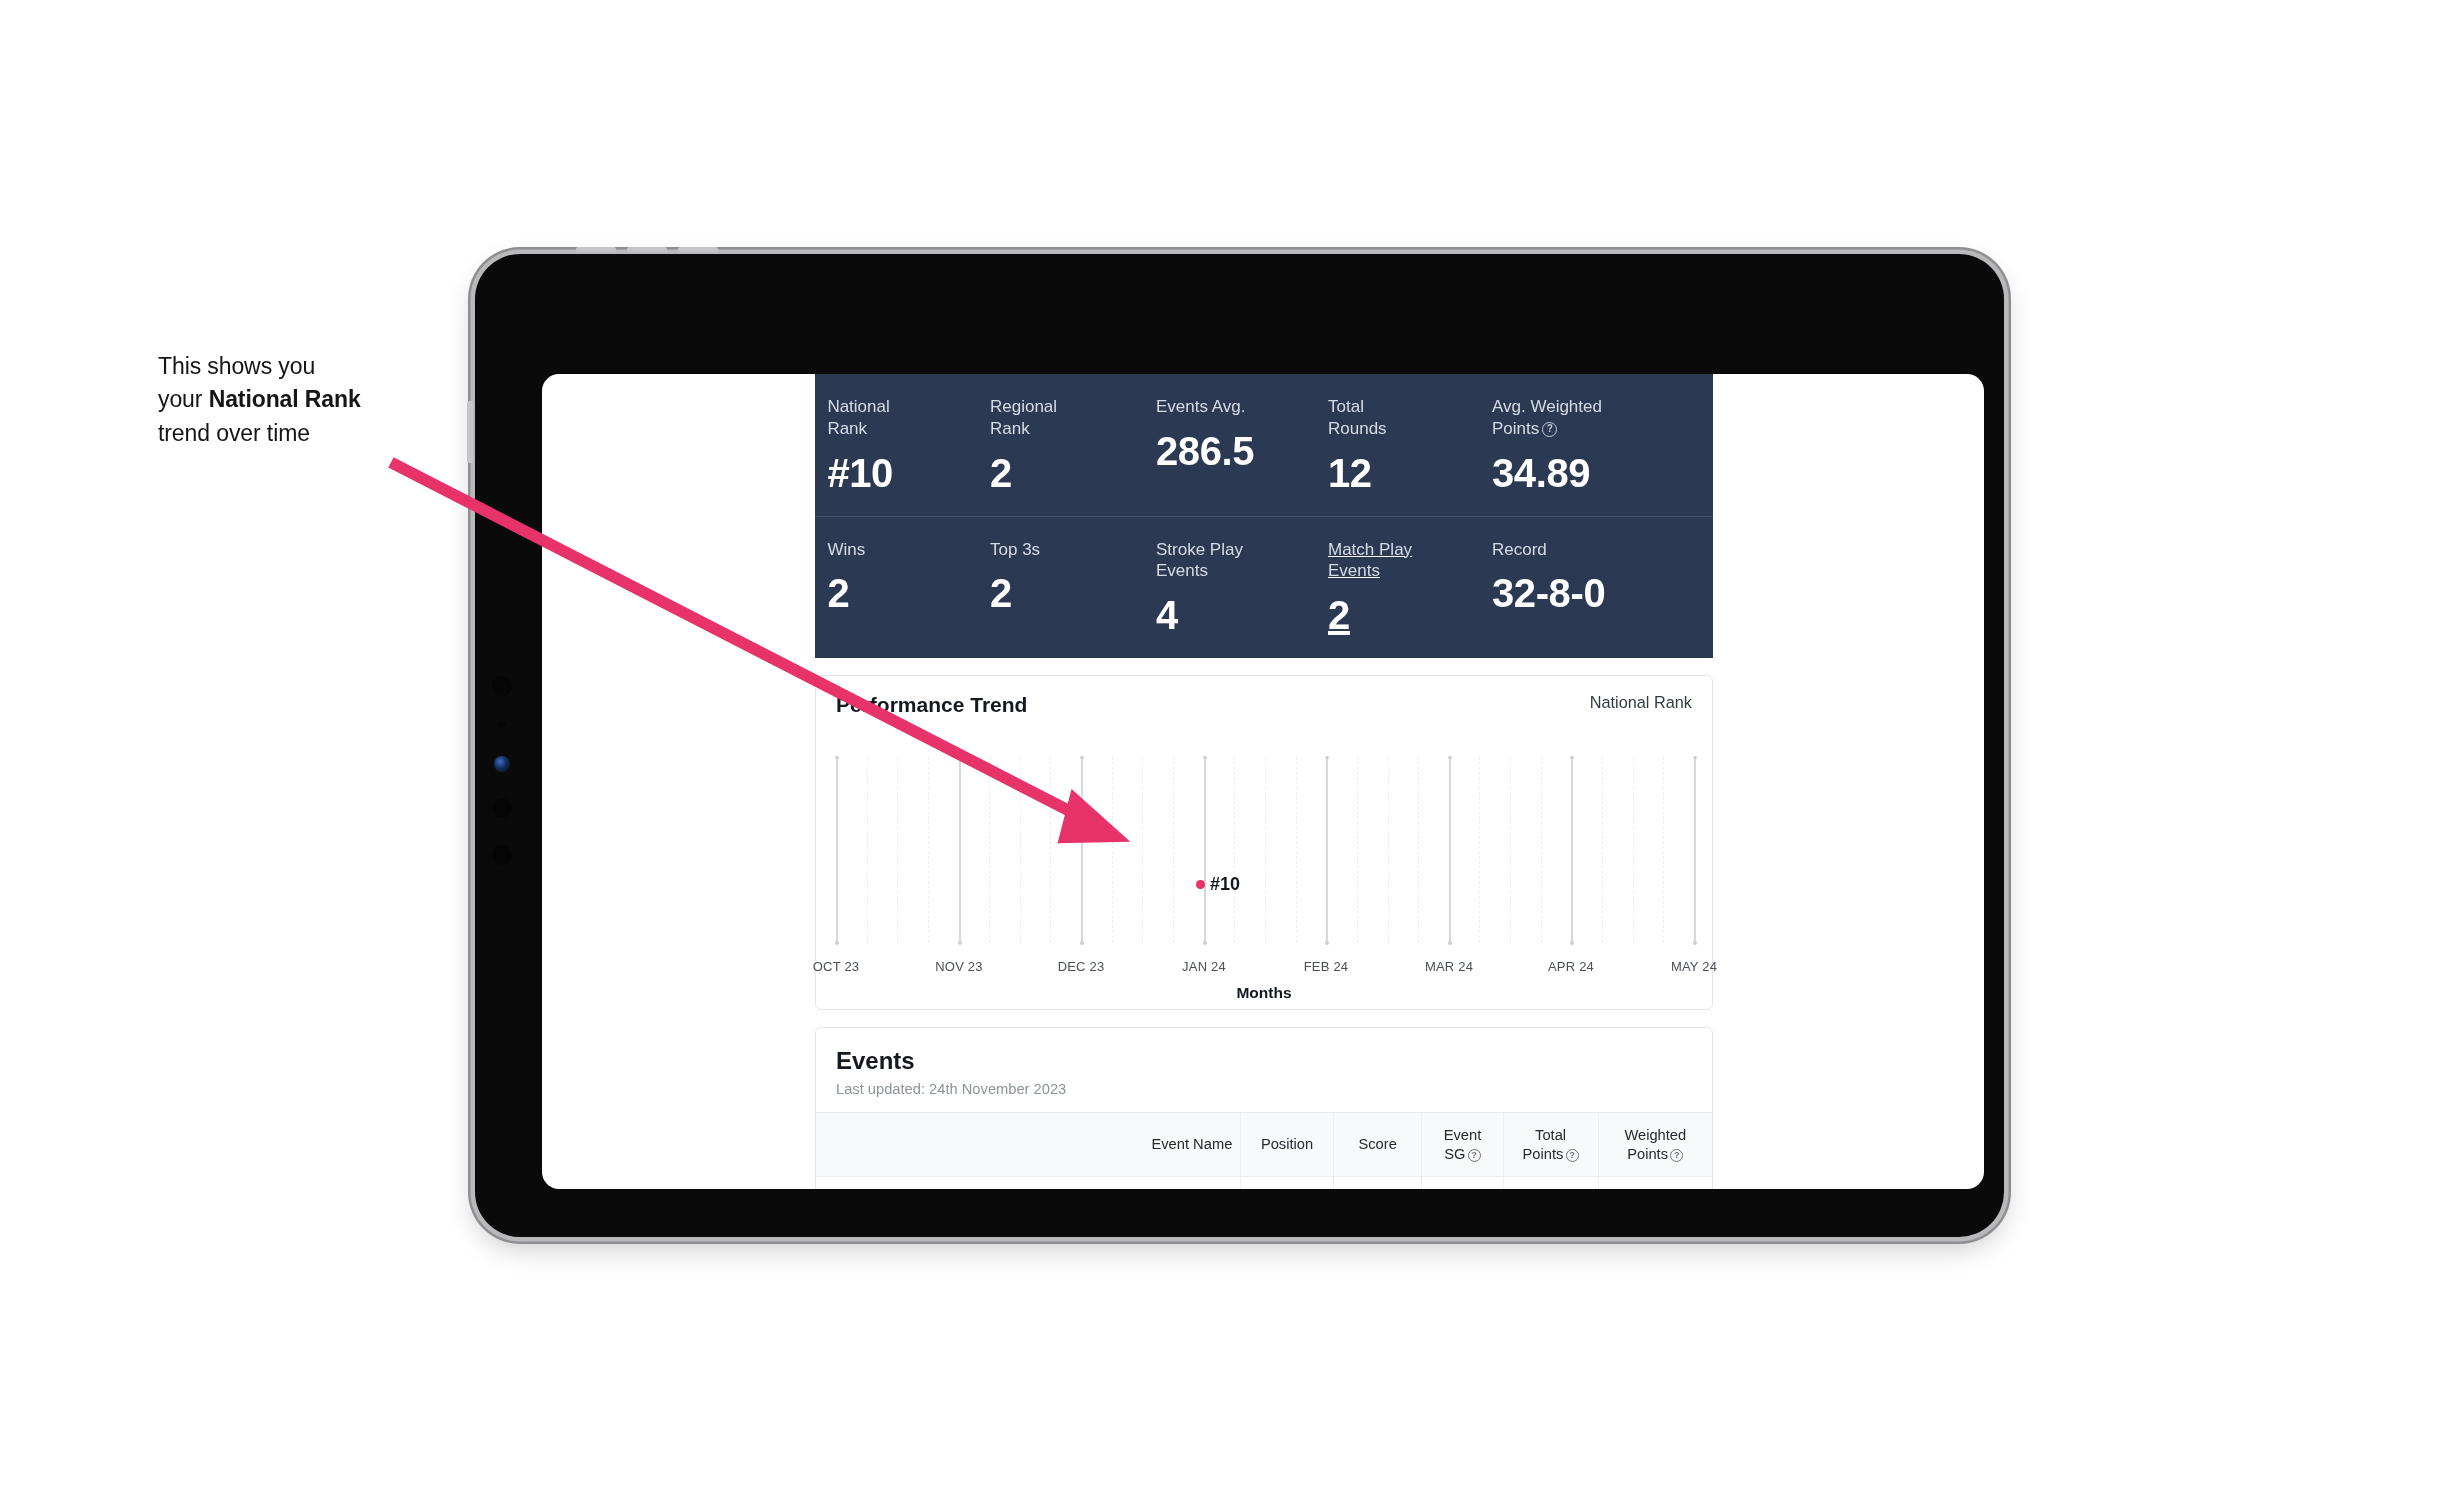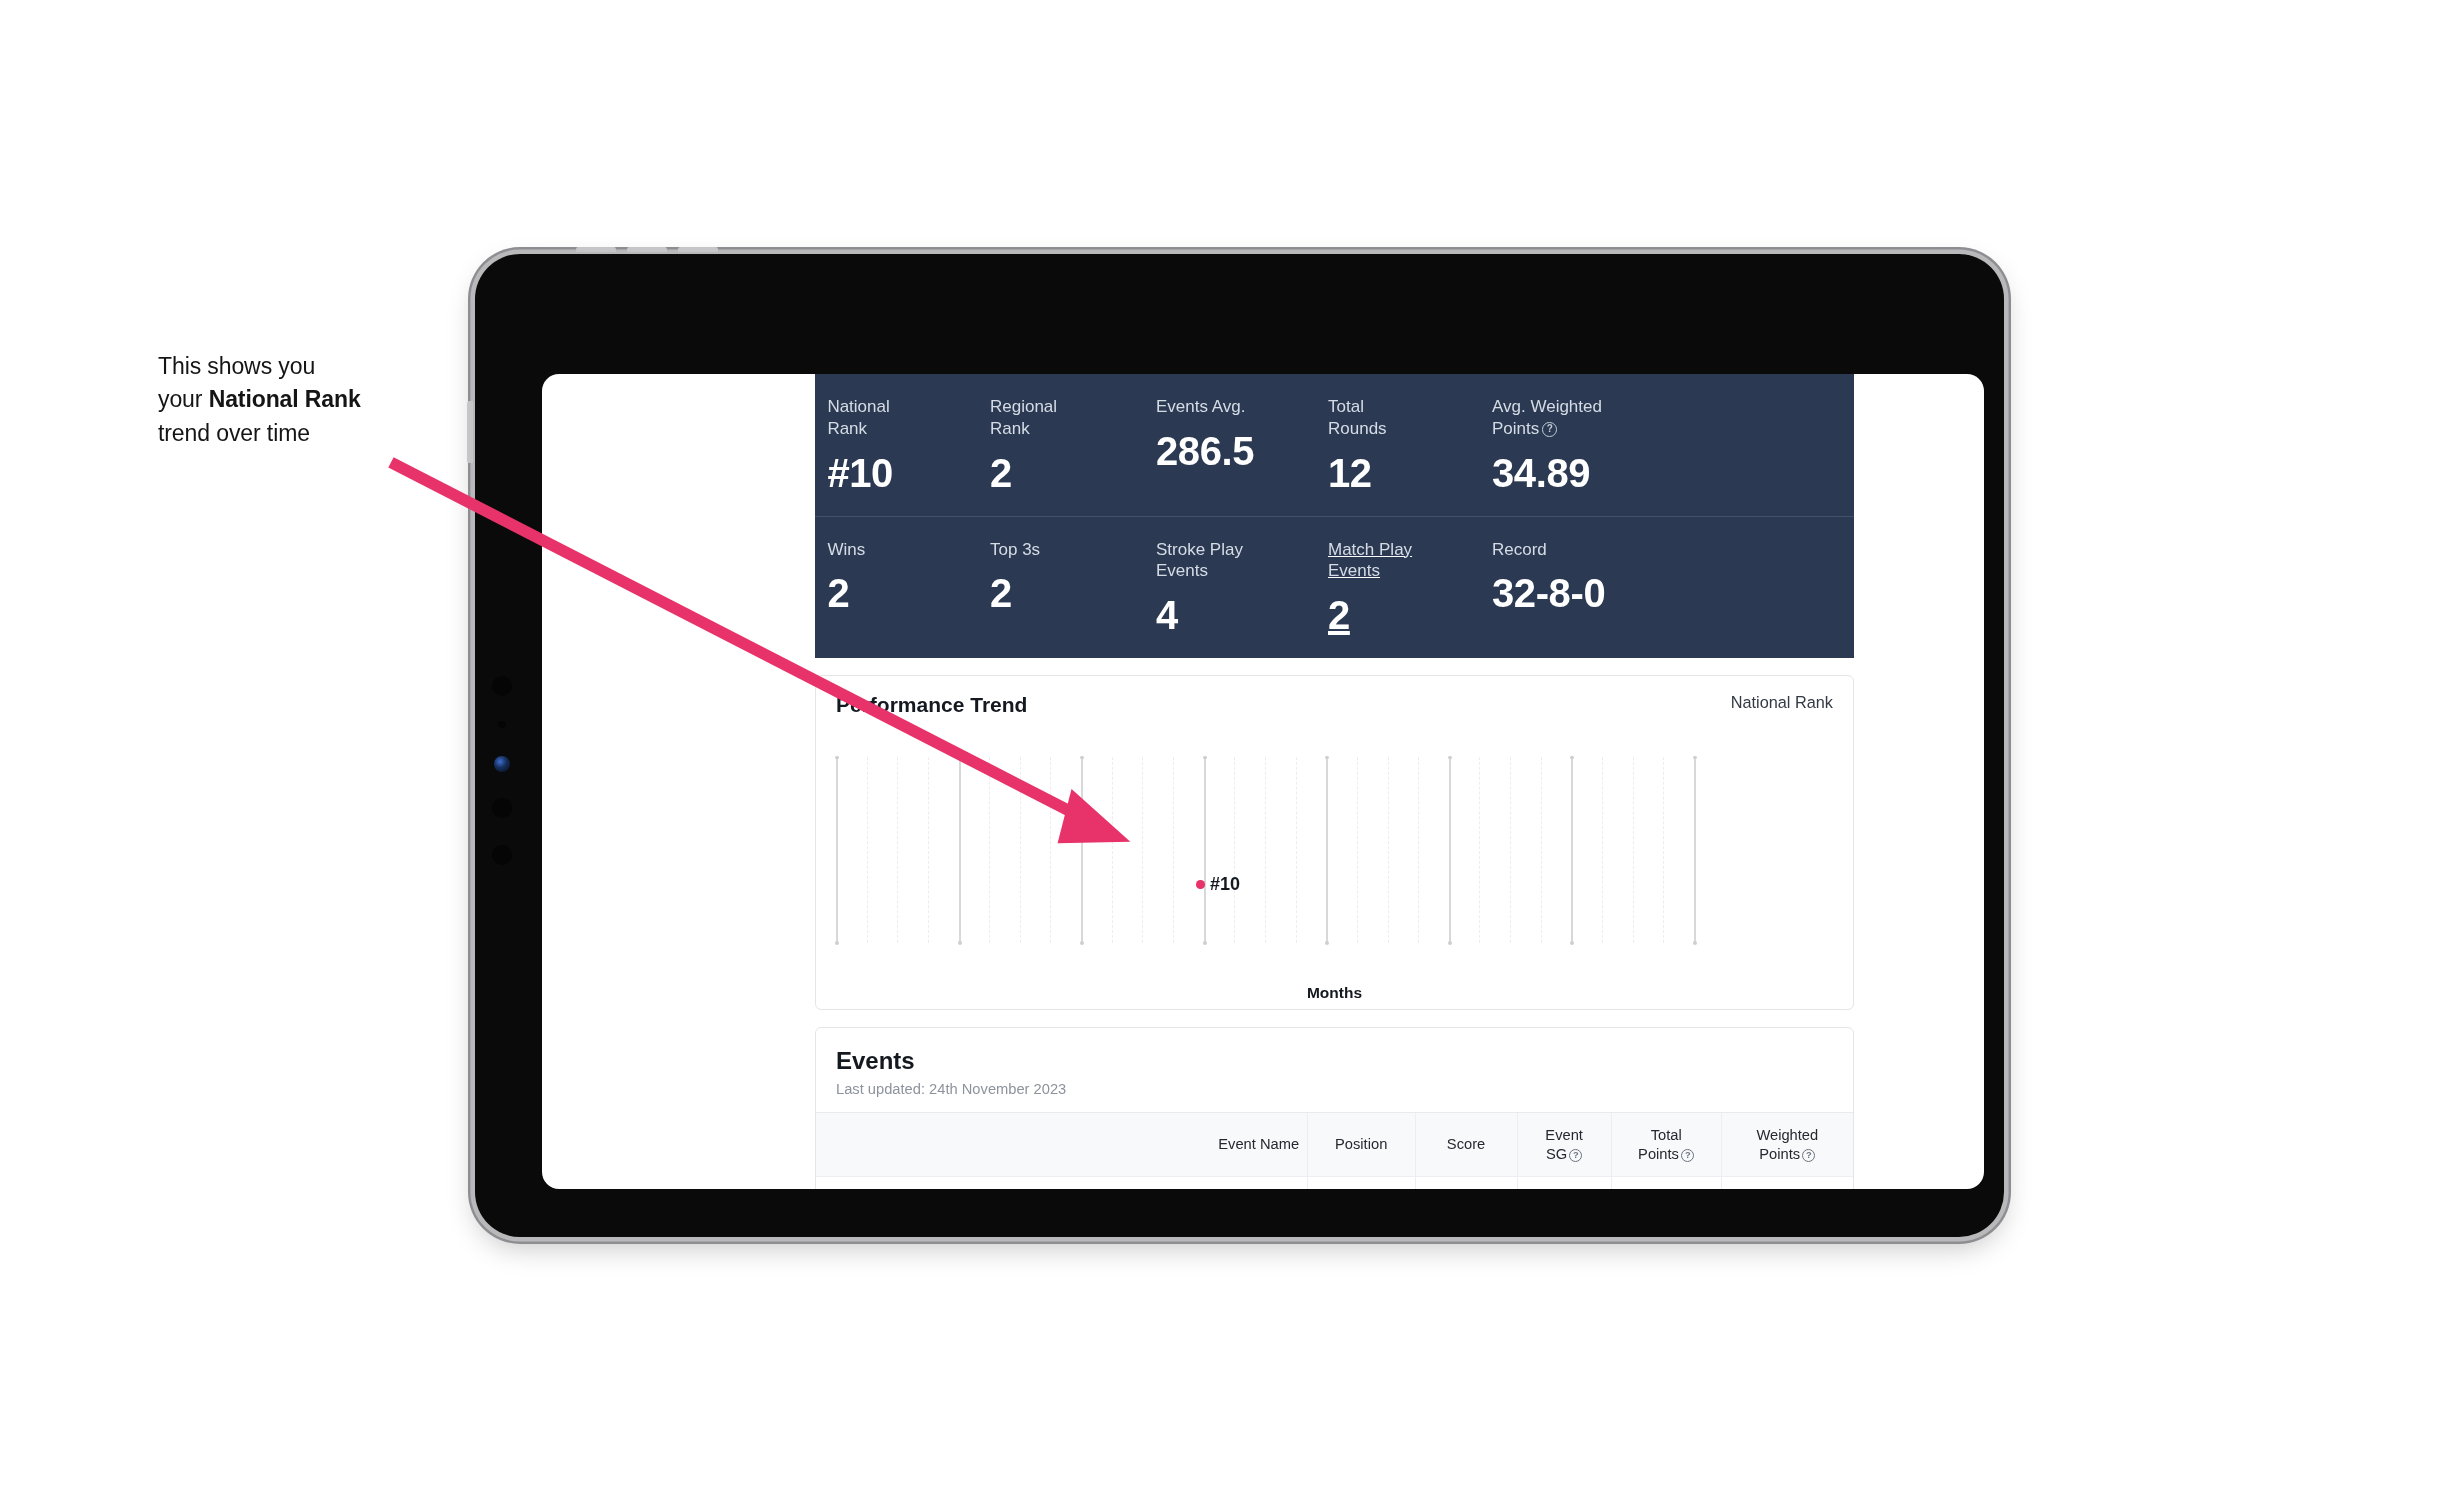--- a/index.html
+++ b/index.html
@@ -30,21 +30,21 @@
   
   .sensor { position:absolute; border-radius:50%; background:#050505; }
   .sensor.lens { background:radial-gradient(circle at 38% 35%, #3f6fd0 0%, #16305e 42%, #060a14 100%); }
 
   
   #screen {
     position:absolute; left:67px; top:120px; width:1442px; height:815px;
     background:#ffffff; border-radius:17px; overflow:hidden;
   }
   #viewport { position:absolute; left:0; top:0; width:1442px; height:815px; overflow:hidden; }
-  #page { position:absolute; left:273px; top:0; width:1039px; }
+  #page { position:absolute; left:273px; top:0; width:898px; }
 
   
   #stats { background:#2b3a52; color:#fff; }
   .stat-row { display:flex; }
   .stat-row.second { border-top:1.5px solid #42506a; }
   .stat-cell { padding:22px 0 20px 0; }
   .stat-cell .lbl { font-size:17px; line-height:1.28; color:#d6dce6; font-weight:400; }
   .stat-cell .val { font-size:40px; font-weight:700; margin-top:11px; letter-spacing:-0.4px; }
   .qm { display:inline-block; width:14.7px; height:14.7px; border:1.5px solid #c3cbd8;
         border-radius:50%; font-size:10px; line-height:11.6px; text-align:center;
@@ -212,20 +212,30 @@
               <div class="vline" style="left: 735px;"></div>
               <div class="vline minor" style="left: 766px;"></div>
               <div class="vline minor" style="left: 797px;"></div>
               <div class="vline minor" style="left: 827px;"></div>
               <div class="vline" style="left: 858px;"></div>
               <div id="dp" style="left: 360px; top: 117px;">
                 <div class="dot" style="background: rgb(232, 50, 106);"></div>
                 <div class="dplabel">#10</div>
               </div>
             </div>
+        <div id="xticks">
+              <div class="xtick" style="left: 0px;">OCT 23</div>
+              <div class="xtick" style="left: 123px;">NOV 23</div>
+              <div class="xtick" style="left: 245px;">DEC 23</div>
+              <div class="xtick" style="left: 368px;">JAN 24</div>
+              <div class="xtick" style="left: 490px;">FEB 24</div>
+              <div class="xtick" style="left: 613px;">MAR 24</div>
+              <div class="xtick" style="left: 735px;">APR 24</div>
+              <div class="xtick" style="left: 858px;">MAY 24</div>
+            </div>
         <div id="xaxis-title">Months</div>
       </section>
 
       <section class="card" id="events-card">
         <div id="events-head">
           <div id="events-title">Events</div>
           <div id="events-sub">Last updated: 24th November 2023</div>
         </div>
         <table>
           <thead>

